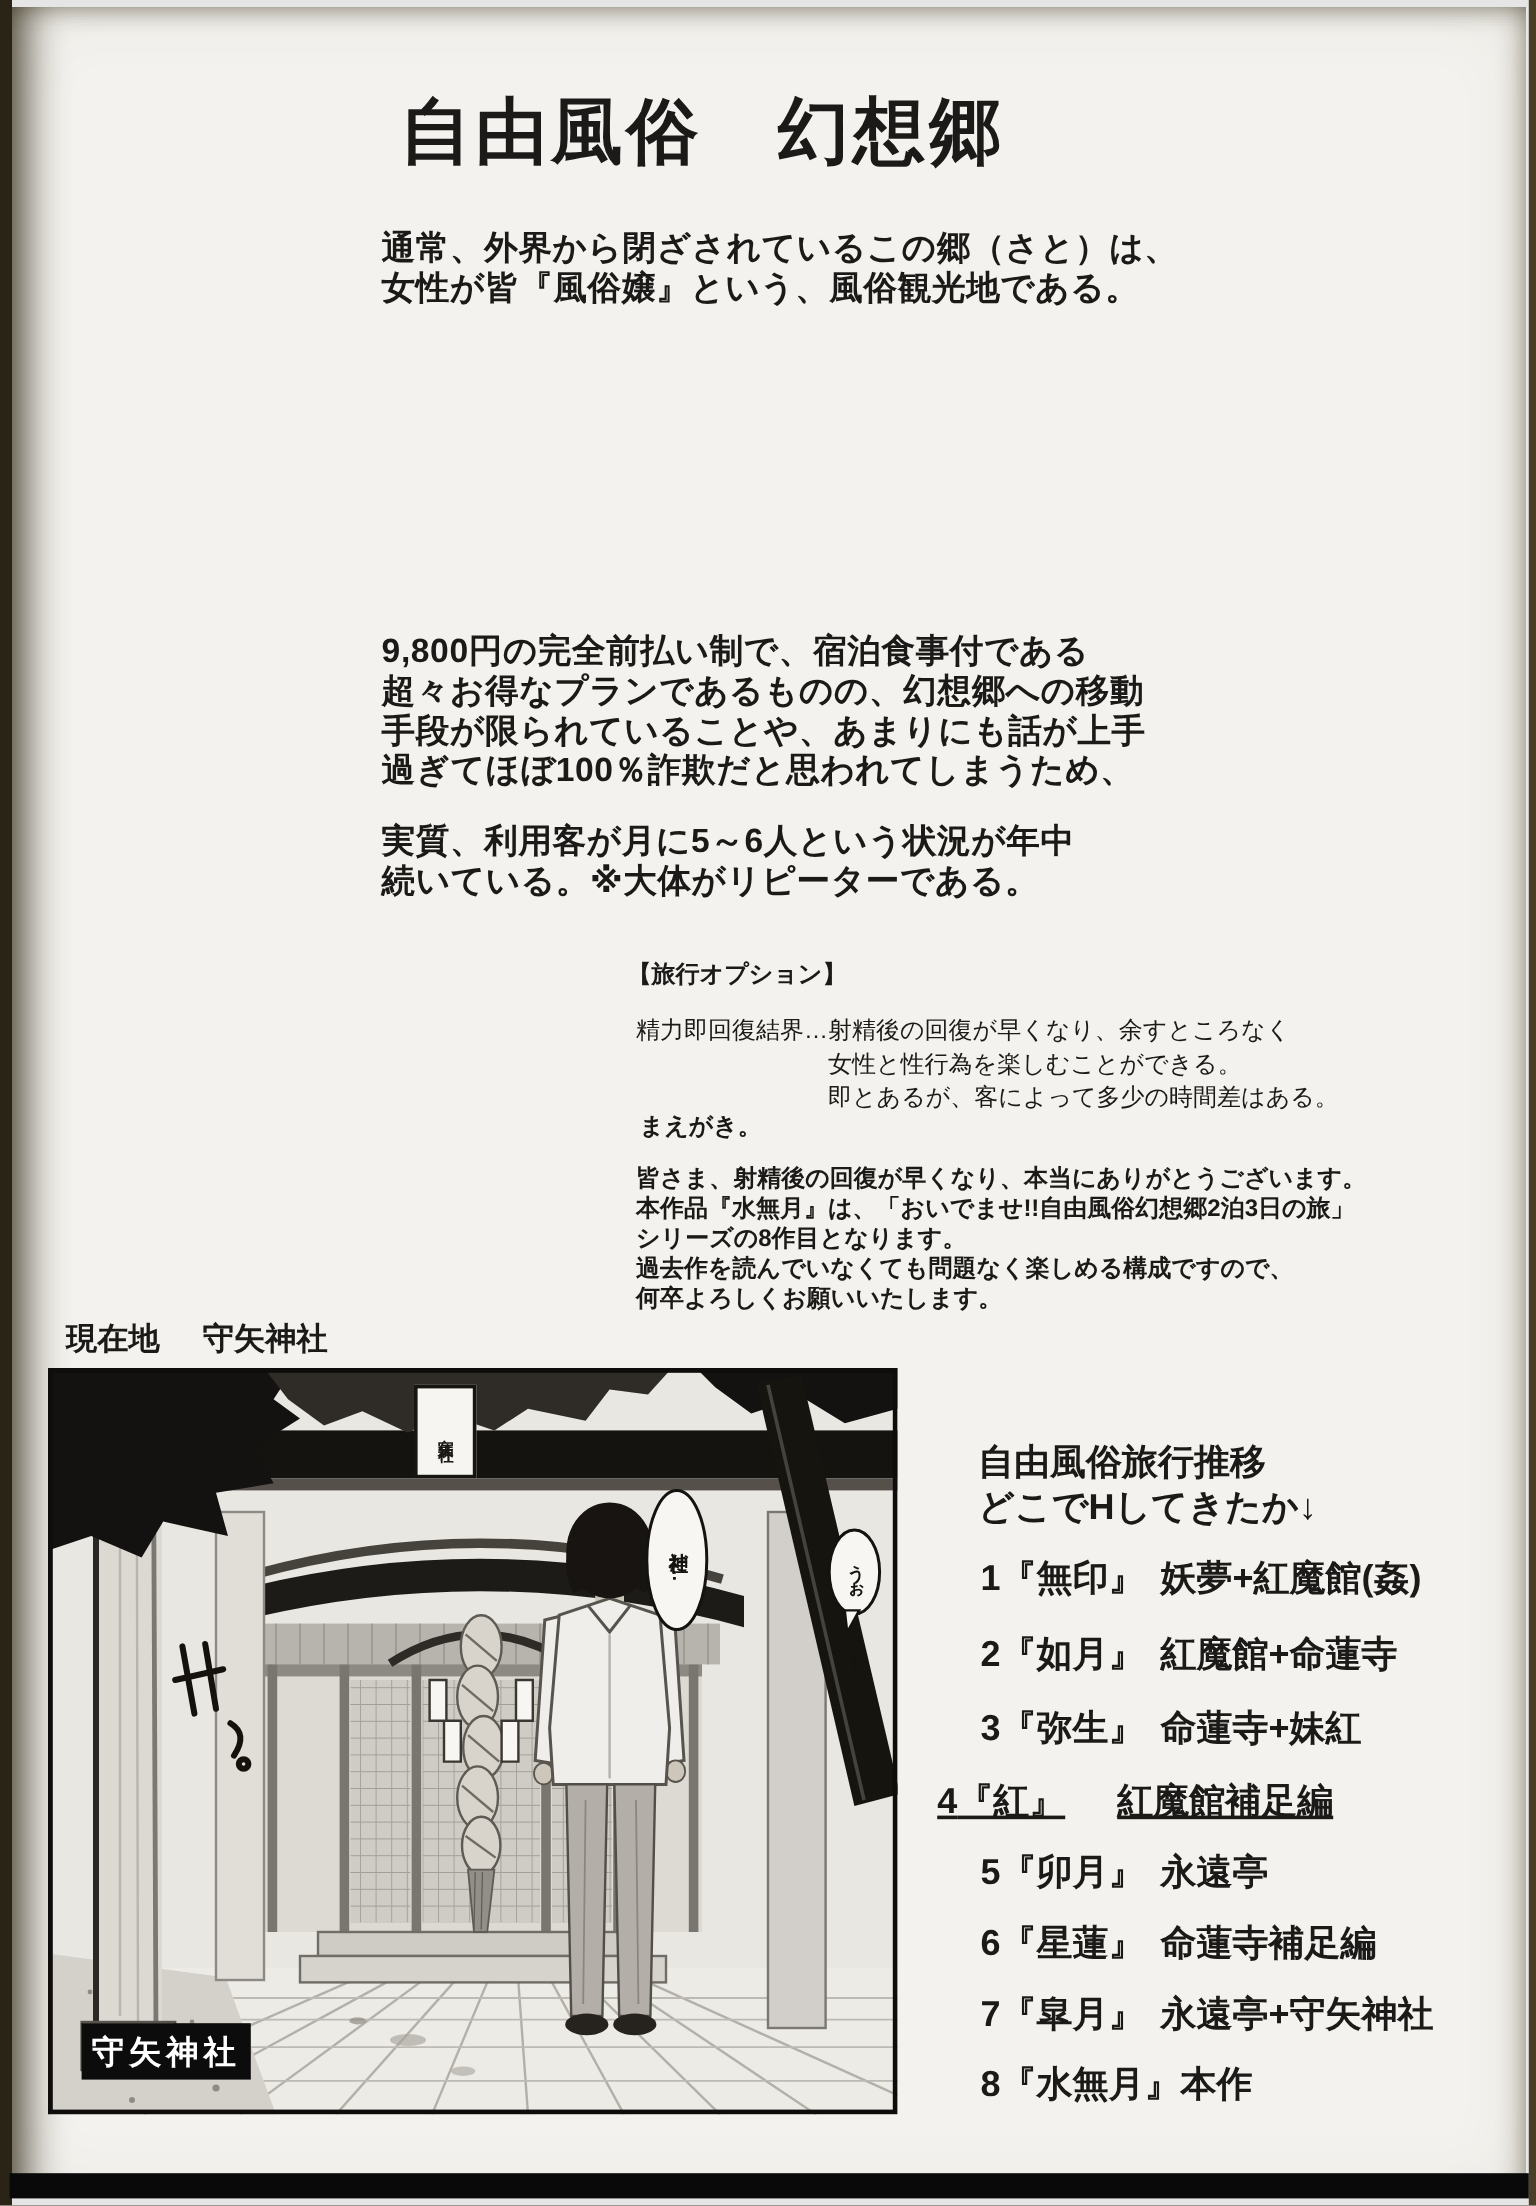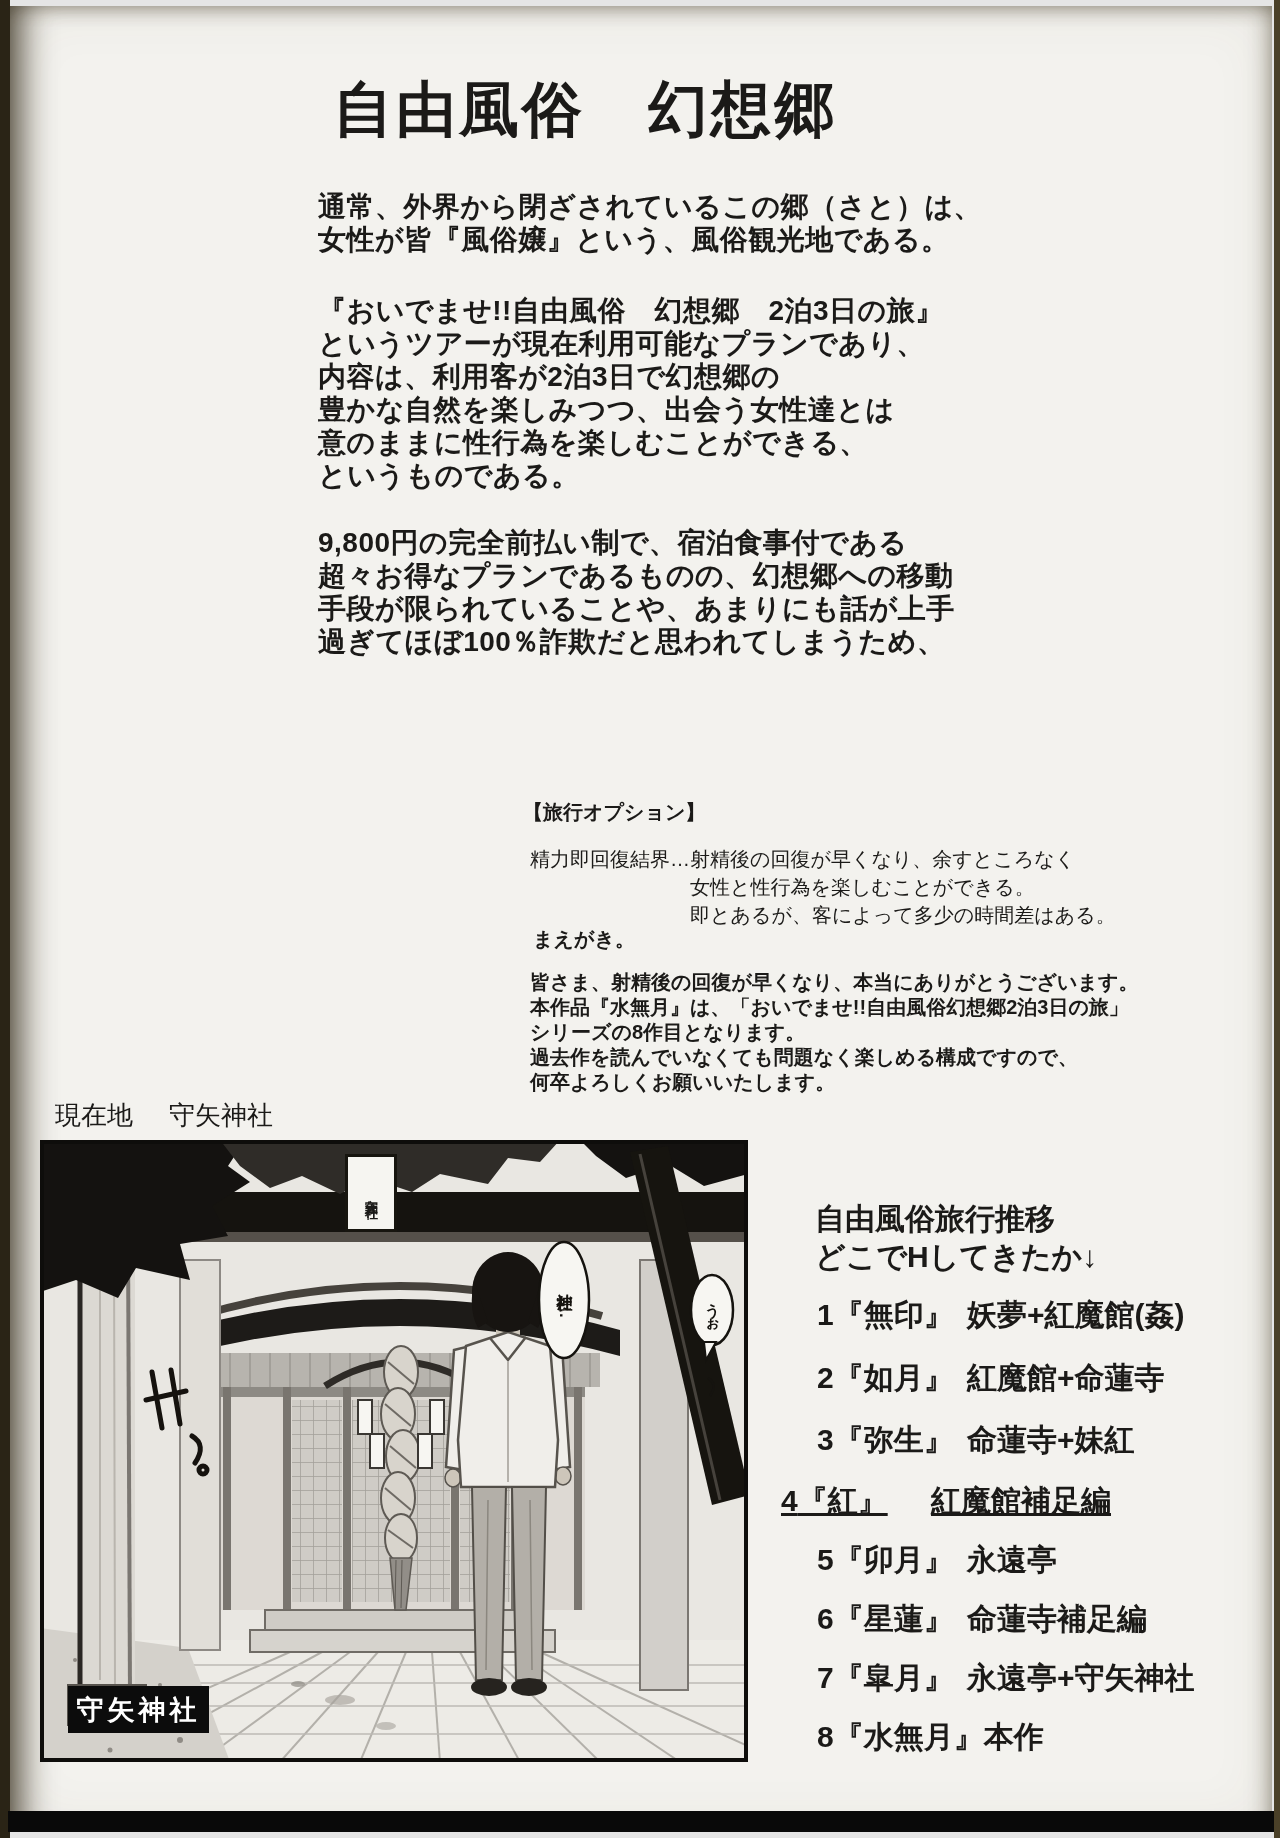--- a/index.html
+++ b/index.html
@@ -12,21 +12,21 @@
                    inset -16px 0 22px -14px rgba(60,50,25,.5),
                    inset 0 16px 20px -14px rgba(60,50,25,.35),
                    inset 0 0 60px rgba(90,80,50,.08);}
   .bottom-band{position:absolute;left:8px;top:1811px;width:1266px;height:21px;background:#090909;}
   .abs{position:absolute;}
   .jp{white-space:pre-line;}
   .title{font-size:60px;font-weight:800;letter-spacing:3px;}
   .body-p{font-size:28px;line-height:33px;font-weight:700;letter-spacing:.5px;}
   .small-p{font-size:20px;line-height:25px;font-weight:700;}
   .opt-row{display:flex;align-items:flex-start;font-size:20px;line-height:28px;font-weight:400;}
-  .loc-line{font-size:26px;font-weight:400;display:flex;}
+  .loc-line{font-size:26px;font-weight:700;display:flex;}
   .loc-line .gap{width:36px;}
   .hist-head{font-size:30px;line-height:38px;font-weight:700;}
   .hist-item{display:flex;font-size:30px;font-weight:700;}
   .hist-title{min-width:150px;}
   .panel{position:absolute;left:40px;top:1140px;width:708px;height:622px;}
   .panel svg{position:absolute;left:0;top:0;}
   .sign{position:absolute;left:305px;top:14px;width:46px;height:72px;background:#f6f5f1;
         border:3px solid #17150f;display:flex;align-items:center;justify-content:center;
         writing-mode:vertical-rl;font-size:13px;font-weight:700;letter-spacing:2px;}
   .bubble-text{position:absolute;writing-mode:vertical-rl;font-weight:700;color:#15130f;
@@ -42,30 +42,26 @@
 
 <div class="scan">
   <div class="edge-dark-left"></div>
   <div class="edge-dark-right"></div>
   <div class="page"></div>
 
   <div class="abs title" style="left:333px;top:70px;">自由風俗　幻想郷</div>
 
   <div class="abs body-p jp" style="left:318px;top:190px;">通常、外界から閉ざされているこの郷（さと）は、
 女性が皆『風俗嬢』という、風俗観光地である。</div>
-  <div class="abs body-p jp" style="left:318px;top:294px;">『おいでませ!!自由風俗　幻想郷　2泊3日の旅』
-というツアーが現在利用可能なプランであり、
-内容は、利用客が2泊3日で幻想郷の
-豊かな自然を楽しみつつ、出会う女性達とは
-意のままに性行為を楽しむことができる、
-というものである。</div>
   <div class="abs body-p jp" style="left:318px;top:526px;">9,800円の完全前払い制で、宿泊食事付である
 超々お得なプランであるものの、幻想郷への移動
 手段が限られていることや、あまりにも話が上手
 過ぎてほぼ100％詐欺だと思われてしまうため、</div>
+  <div class="abs body-p jp" style="left:318px;top:684px;">実質、利用客が月に5～6人という状況が年中
+続いている。※大体がリピーターである。</div>
 
   <div class="abs small-p" style="left:523px;top:800px;">【旅行オプション】</div>
   <div class="abs opt-row" style="left:530px;top:845px;">
     <span>精力即回復結界…</span>
     <span class="jp">射精後の回復が早くなり、余すところなく
 女性と性行為を楽しむことができる。
 即とあるが、客によって多少の時間差はある。</span>
   </div>
 
   <div class="abs small-p" style="left:533px;top:927px;">まえがき。</div>

